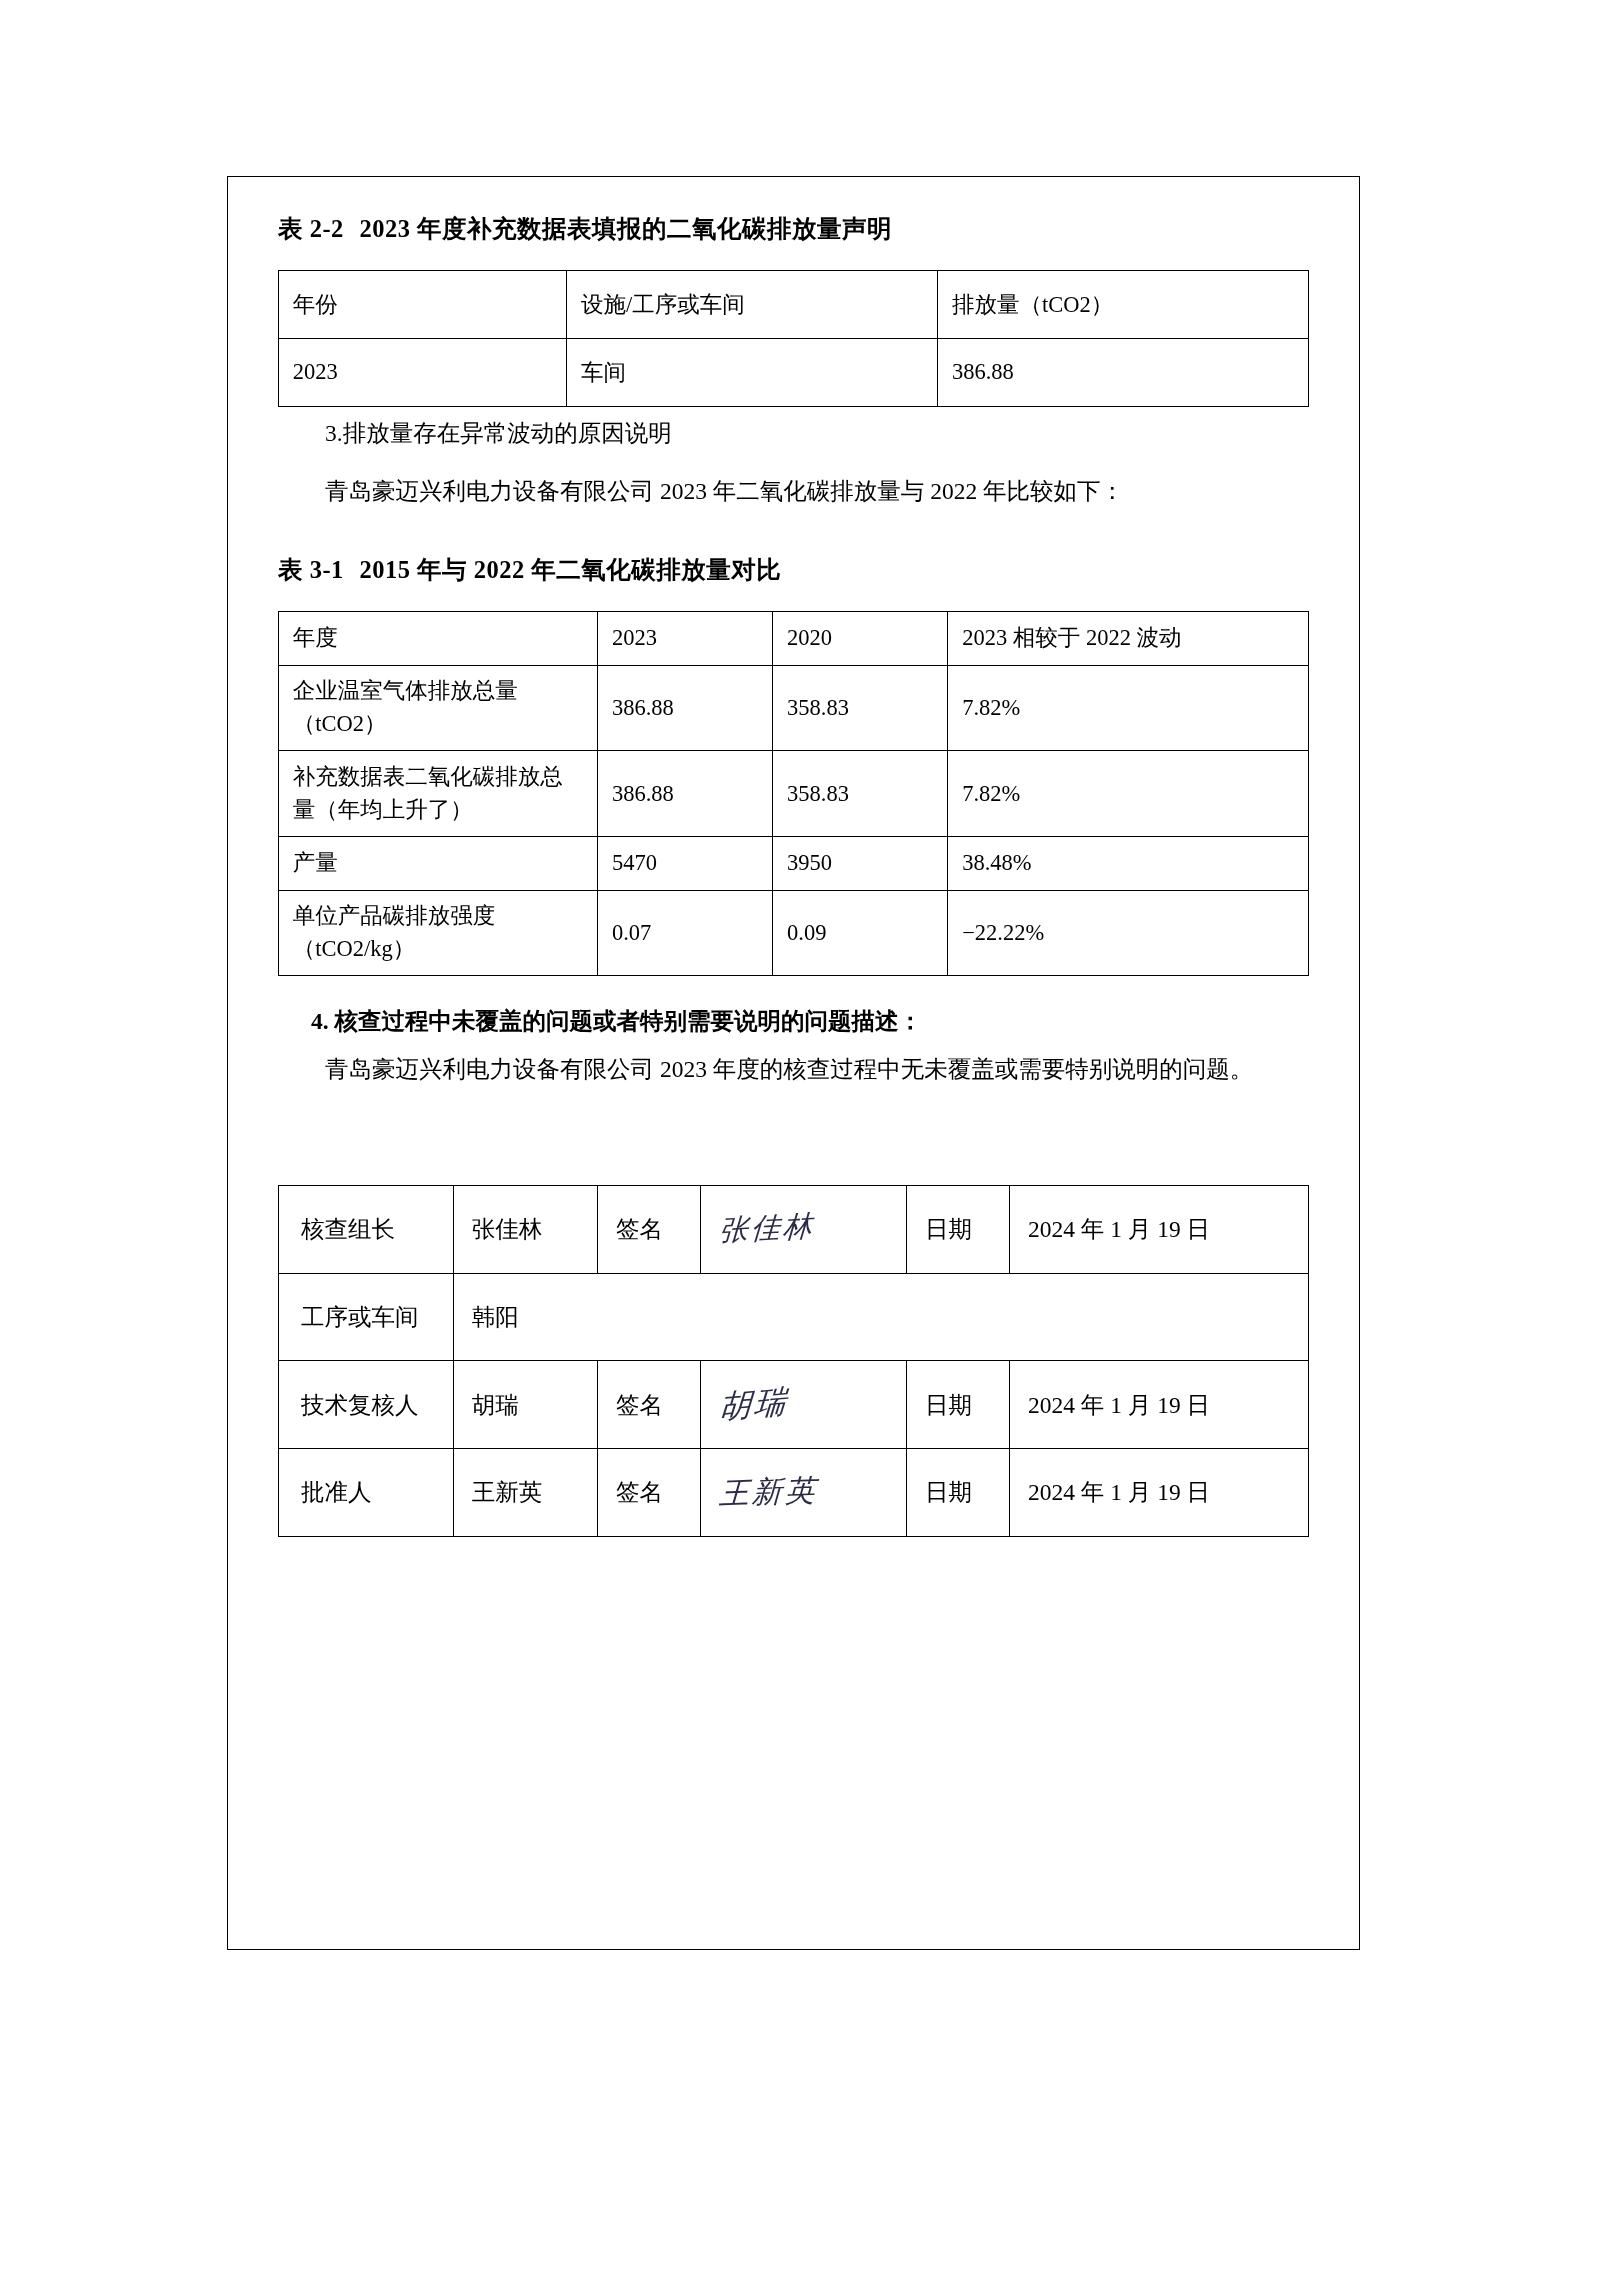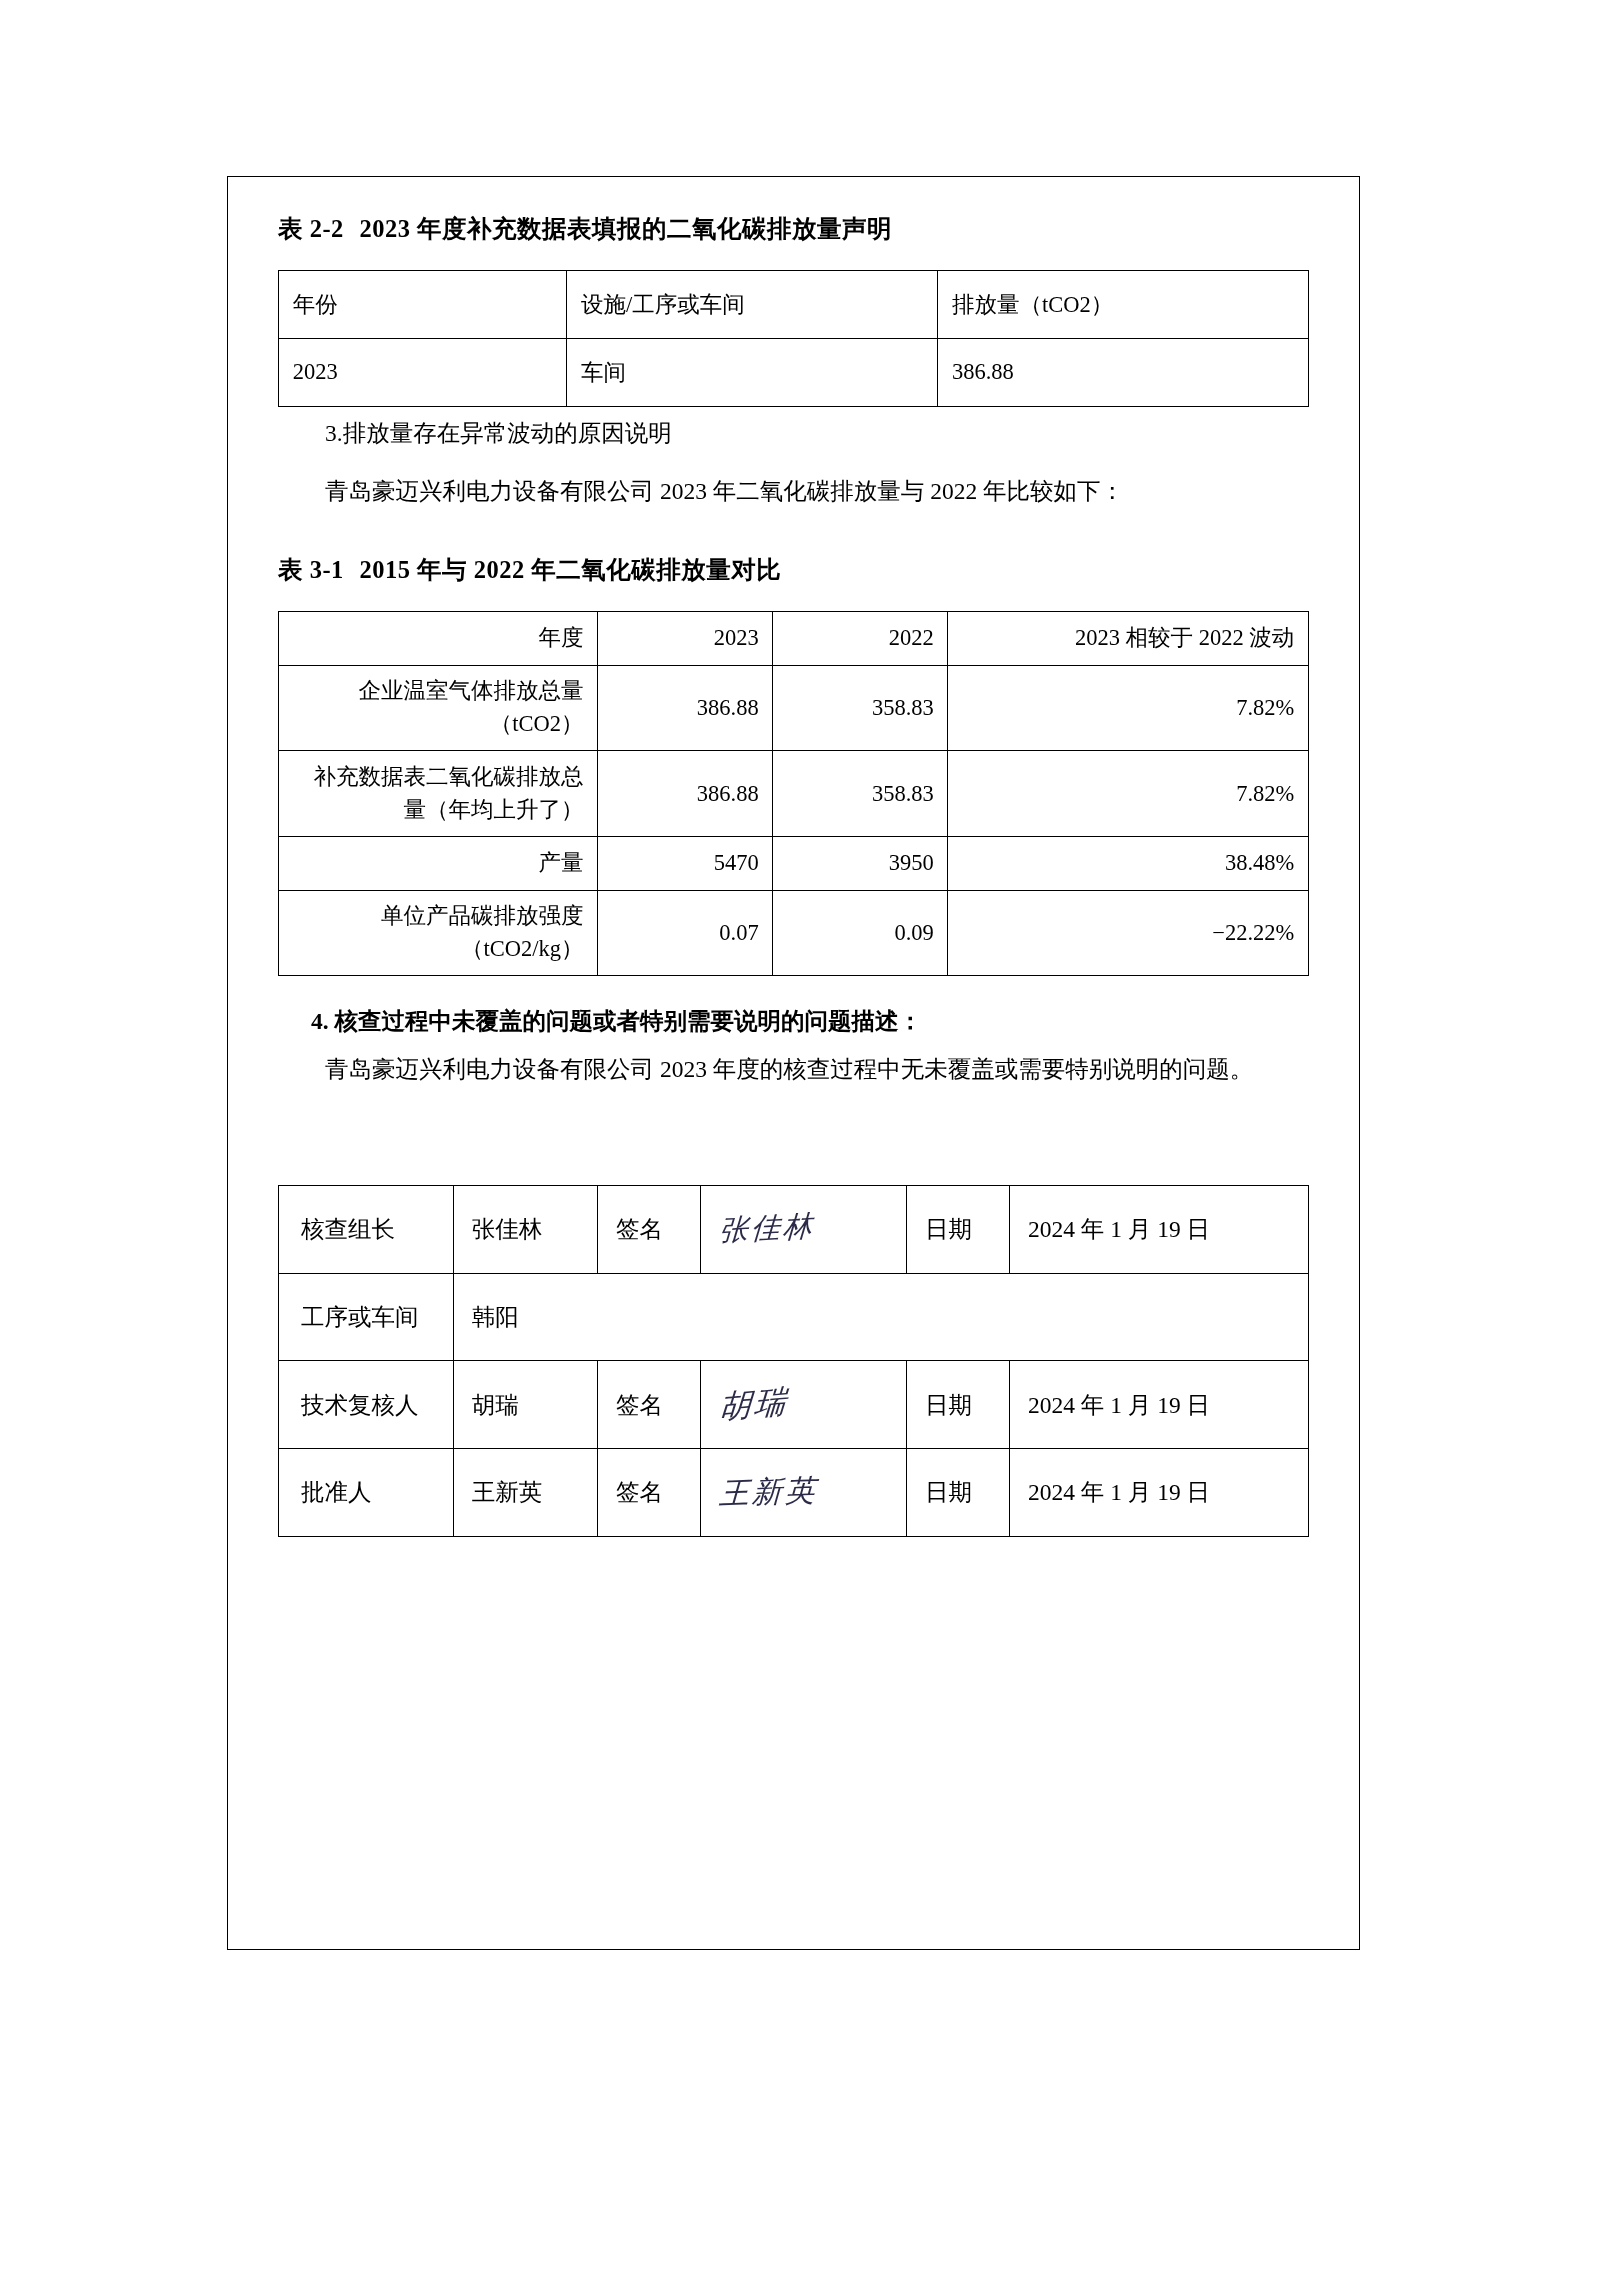--- a/index.html
+++ b/index.html
@@ -74,21 +74,21 @@
     line-height: 1.85;
     margin: 13.7px 0 0 0;
     text-align: justify;
     text-justify: inter-ideograph;
   }
   p.indent { text-indent: 2em; }
   p.tight { margin-top: 5.9px; }
 
   
   .t31 { font-size: 21.6px; margin-top: 3.9px; }
-  .t31 td { text-align: right; padding: 5.9px 7.8px; line-height: 1.45; }
+  .t31 td { text-align: left; padding: 5.9px 7.8px; line-height: 1.45; }
   .t31 .col1 { width: 31%; }
   .t31 .col2 { width: 17%; }
   .t31 .col3 { width: 17%; }
   .t31 .col4 { width: 35%; }
 
   h3.section-title {
     font-size: 23.5px;
     font-weight: bold;
     margin: 25.5px 0 0 0;
     text-indent: 1.4em;
@@ -160,21 +160,21 @@
 
       <h2 class="table-title" style="margin-top:41px;">
         <span class="num">表 3-1</span><span>2015 年与 2022 年二氧化碳排放量对比</span>
       </h2>
 
       <table class="grid t31">
         <tbody>
             <tr>
           <td class="col1">年度</td>
           <td class="col2">2023</td>
-          <td class="col3">2022</td>
+          <td class="col3">2020</td>
           <td class="col4">2023 相较于 2022 波动</td>
         </tr>
         <tr>
           <td>企业温室气体排放总量（tCO2）</td>
           <td>386.88</td>
           <td>358.83</td>
           <td>7.82%</td>
         </tr>
         <tr>
           <td>补充数据表二氧化碳排放总量（年均上升了）</td>

